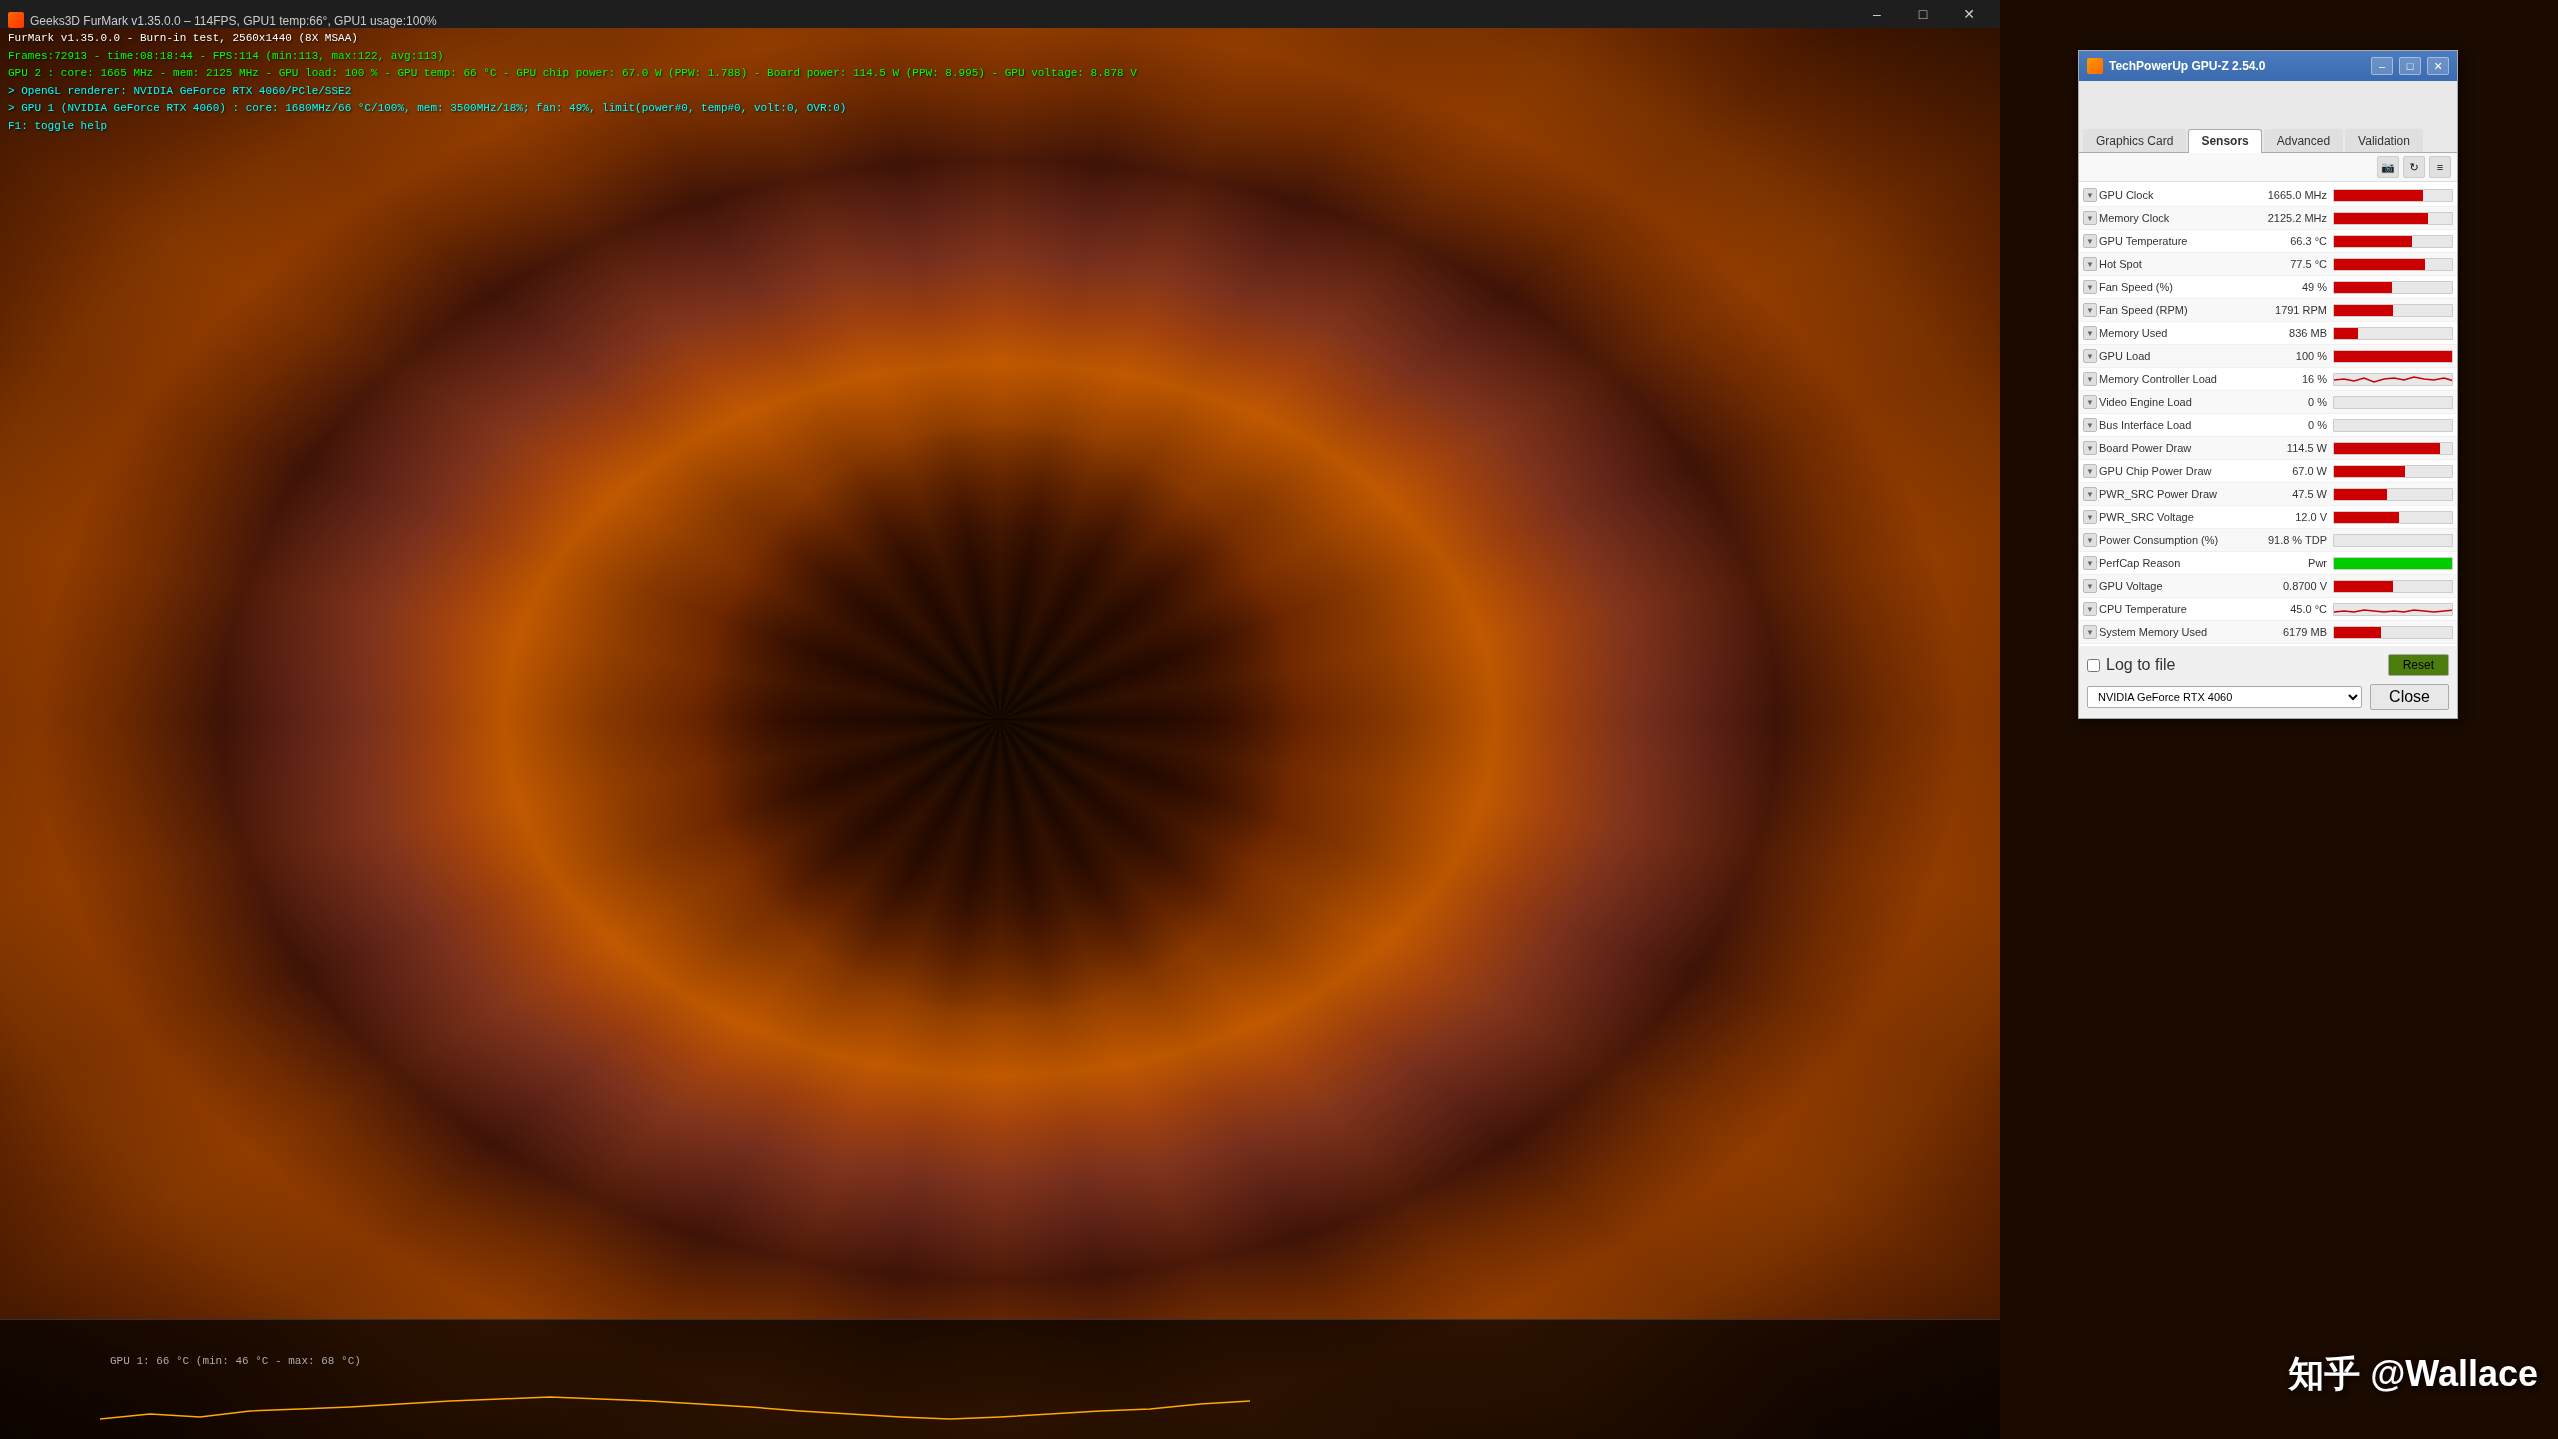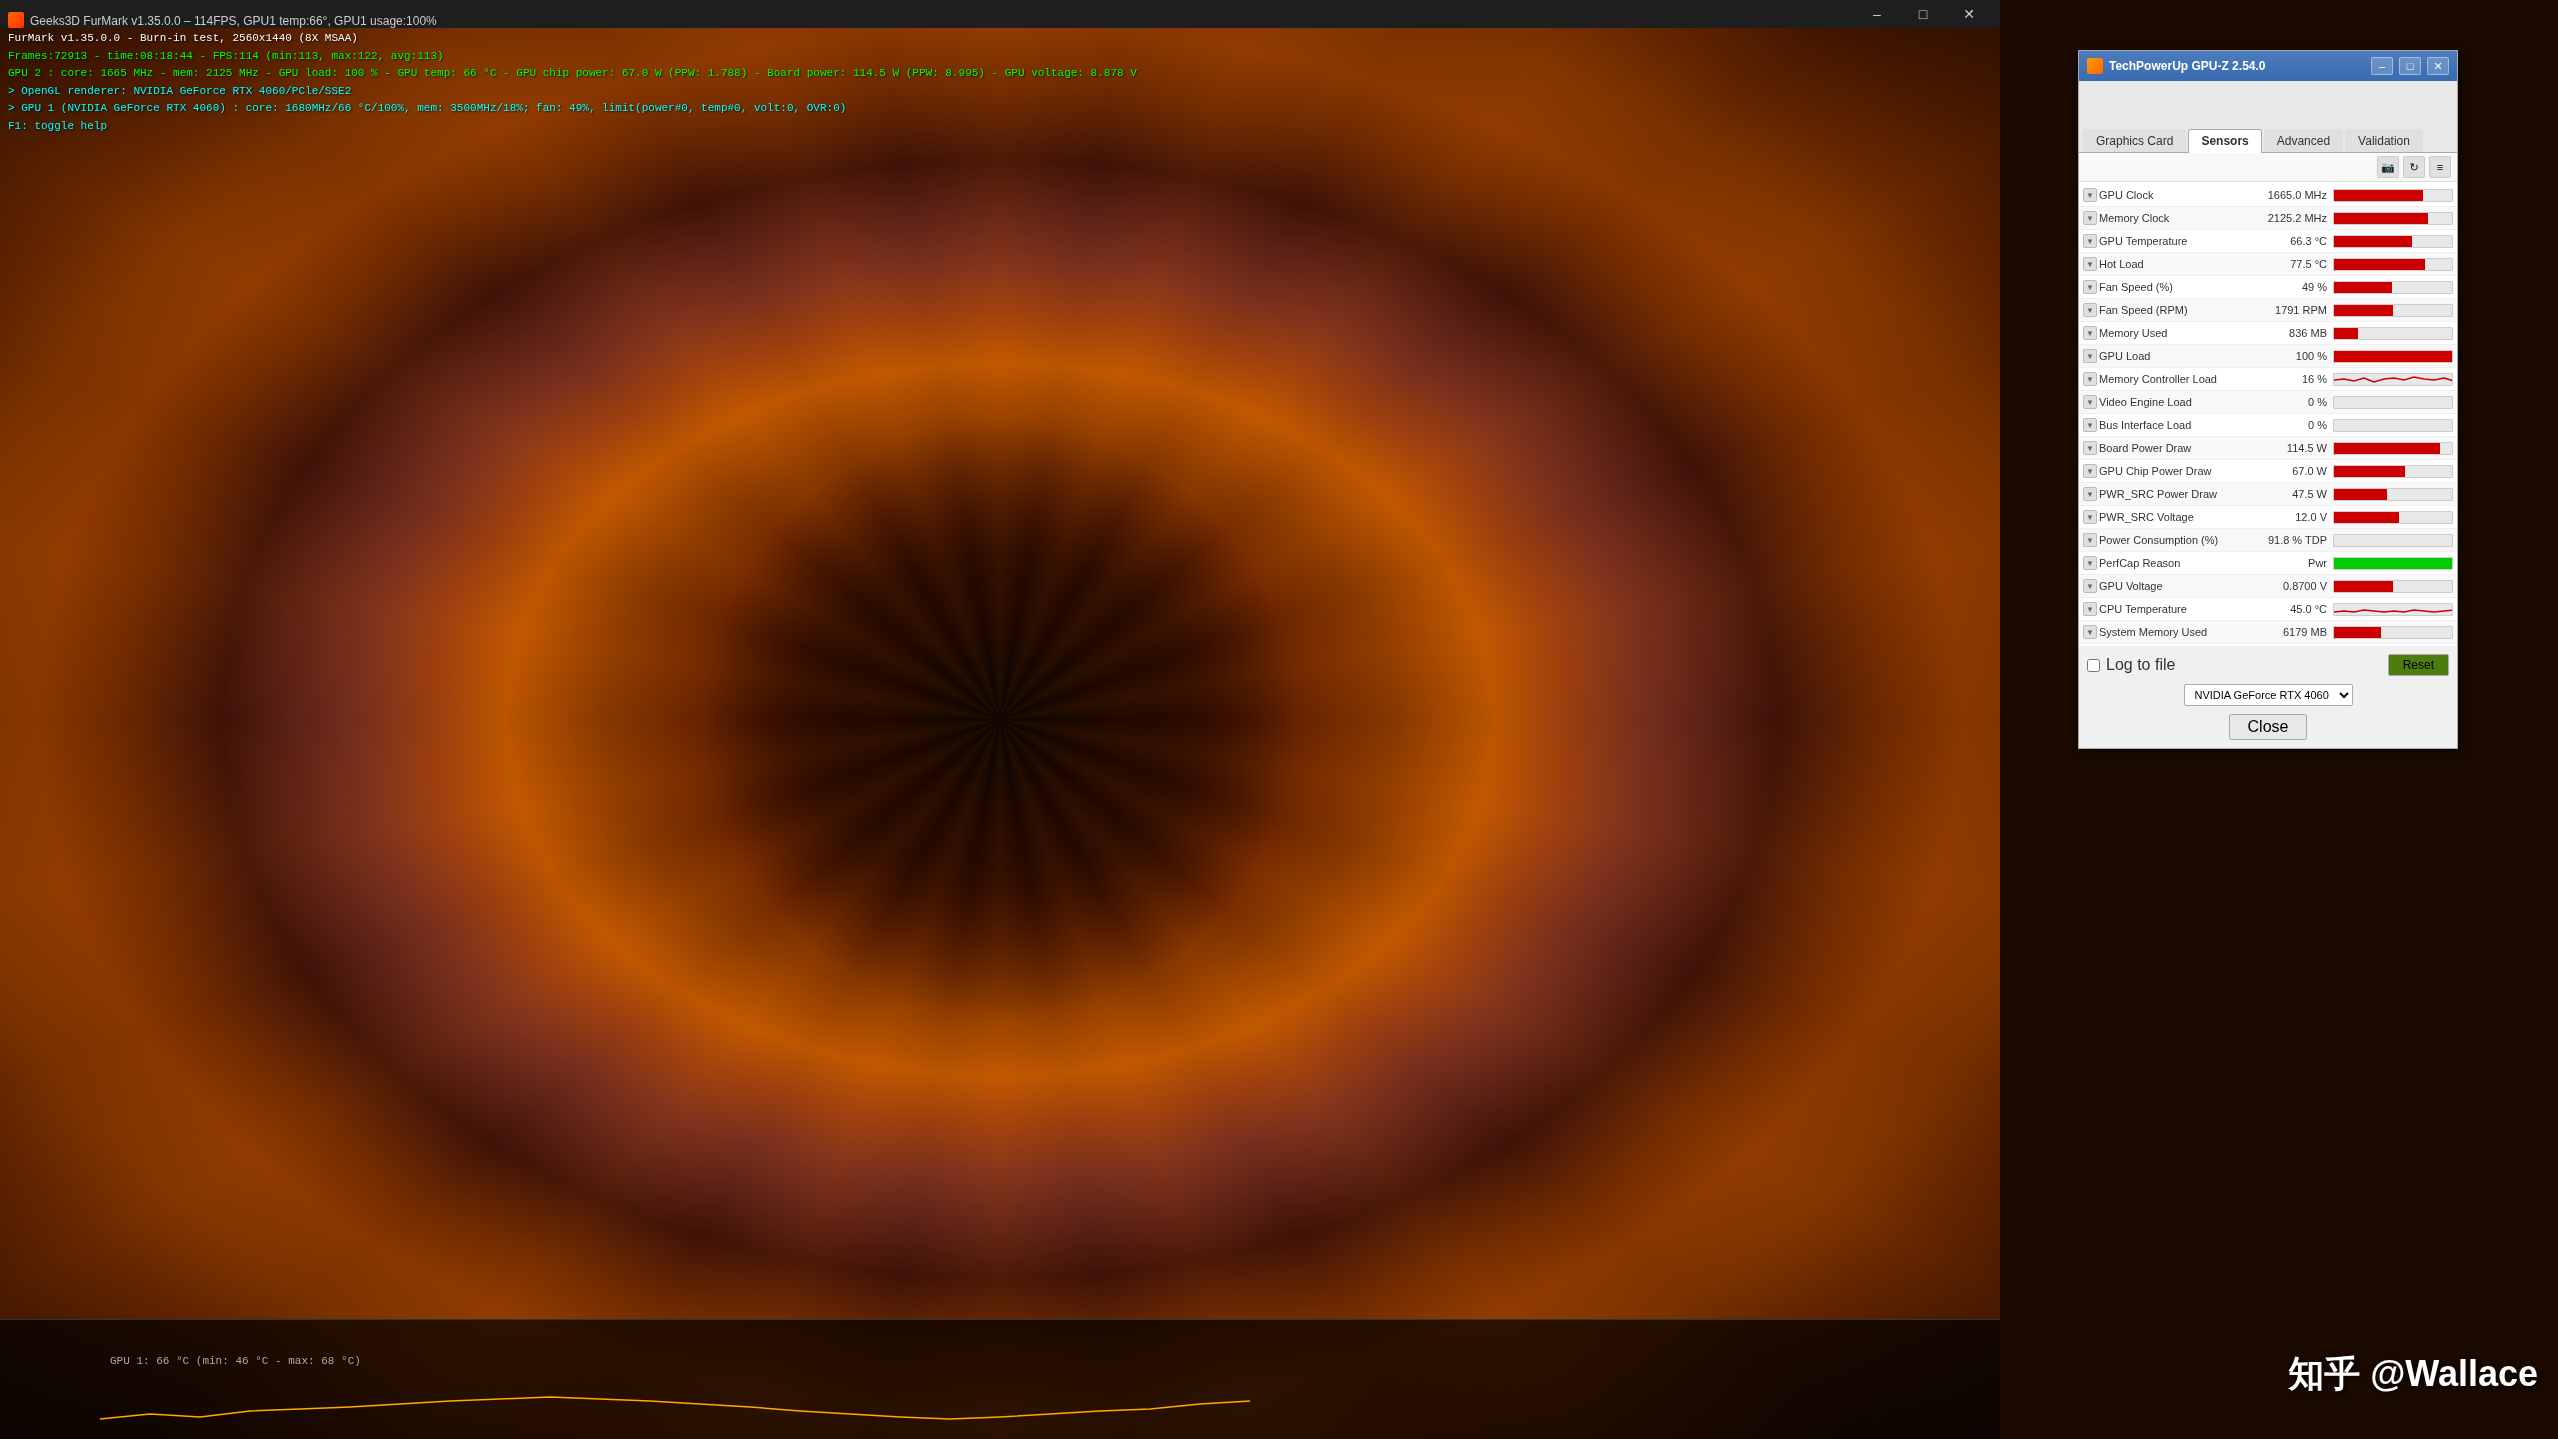--- a/index.html
+++ b/index.html
@@ -325,21 +325,20 @@
       border: 1px solid #aaa;
       border-radius: 2px;
       cursor: pointer;
       font-size: 12px;
     }
 
     #gpuz-bottom-row {
       display: flex;
       align-items: center;
       gap: 8px;
-      flex-direction: column;
     }
 
     #gpuz-gpu-select {
       flex: 1;
       padding: 3px 6px;
       font-size: 11px;
       border: 1px solid #aaa;
       background: white;
       border-radius: 2px;
     }
@@ -458,21 +457,21 @@
           <span>GPU Temperature</span>
         </div>
         <div class="sensor-value">66.3 °C</div>
         <div class="sensor-bar-container">
           <div class="sensor-bar" style="width: 66%;"></div>
         </div>
       </div>
       <div class="sensor-row">
         <div class="sensor-name">
           <div class="sensor-dropdown">▼</div>
-          <span>Hot Load</span>
+          <span>Hot Spot</span>
         </div>
         <div class="sensor-value">77.5 °C</div>
         <div class="sensor-bar-container">
           <div class="sensor-bar" style="width: 77%;"></div>
         </div>
       </div>
       <div class="sensor-row">
         <div class="sensor-name">
           <div class="sensor-dropdown">▼</div>
           <span>Fan Speed (%)</span>

